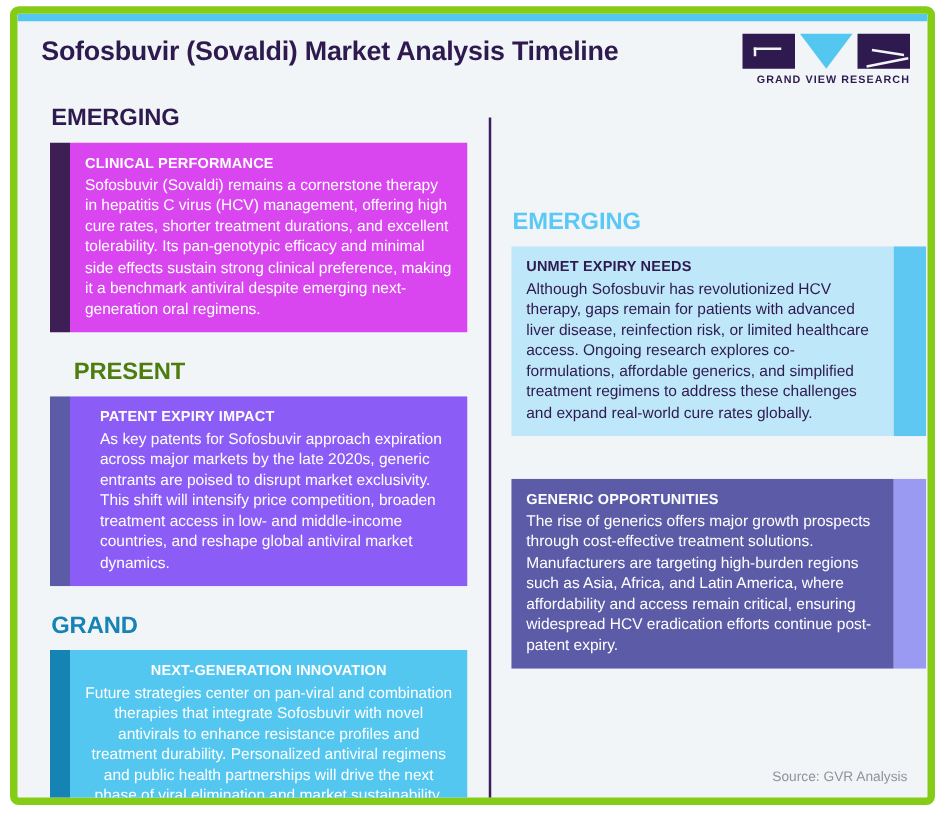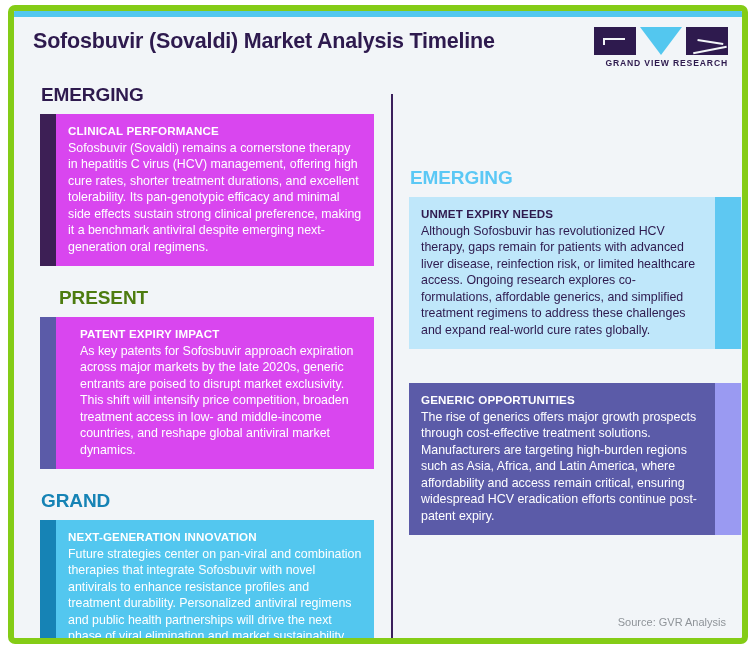--- a/index.html
+++ b/index.html
@@ -200,29 +200,29 @@
   }
 
   
   .card-current .card-bar { background: #3d1f55; }
   .card-current .card-body { background: #d946ef; }
   .card-current .card-title,
   .card-current .card-text { color: #ffffff; }
   .label-current { color: #2e1a4e; }
 
   .card-present .card-bar { background: #5b5ba8; }
-  .card-present .card-body { background: #d946ef; padding-left: 24px; }
+  .card-present .card-body { background: #8b5cf6; padding-left: 24px; }
   .card-present .card-title,
   .card-present .card-text { color: #ffffff; }
   .label-present { color: #4d7c0f; margin-left: 19px; }
 
   .card-future .card-bar { background: #1683b5; }
   .card-future .card-body { background: #53c7ef; }
   .card-future .card-title,
-  .card-future .card-text { color: #ffffff; }
+  .card-future .card-text { color: #ffffff; text-align: center; }
   .label-future { color: #1683b5; }
 
   .card-ongoing .card-body { background: #bfe7fa; }
   .card-ongoing .card-bar { background: #5ec8f2; width: 26px; }
   .card-ongoing .card-title,
   .card-ongoing .card-text { color: #2e1a4e; }
   .label-ongoing { color: #5bc8f5; }
 
   .card-emerging .card-body { background: #5b5ba8; }
   .card-emerging .card-bar { background: #9a9af2; width: 26px; }

